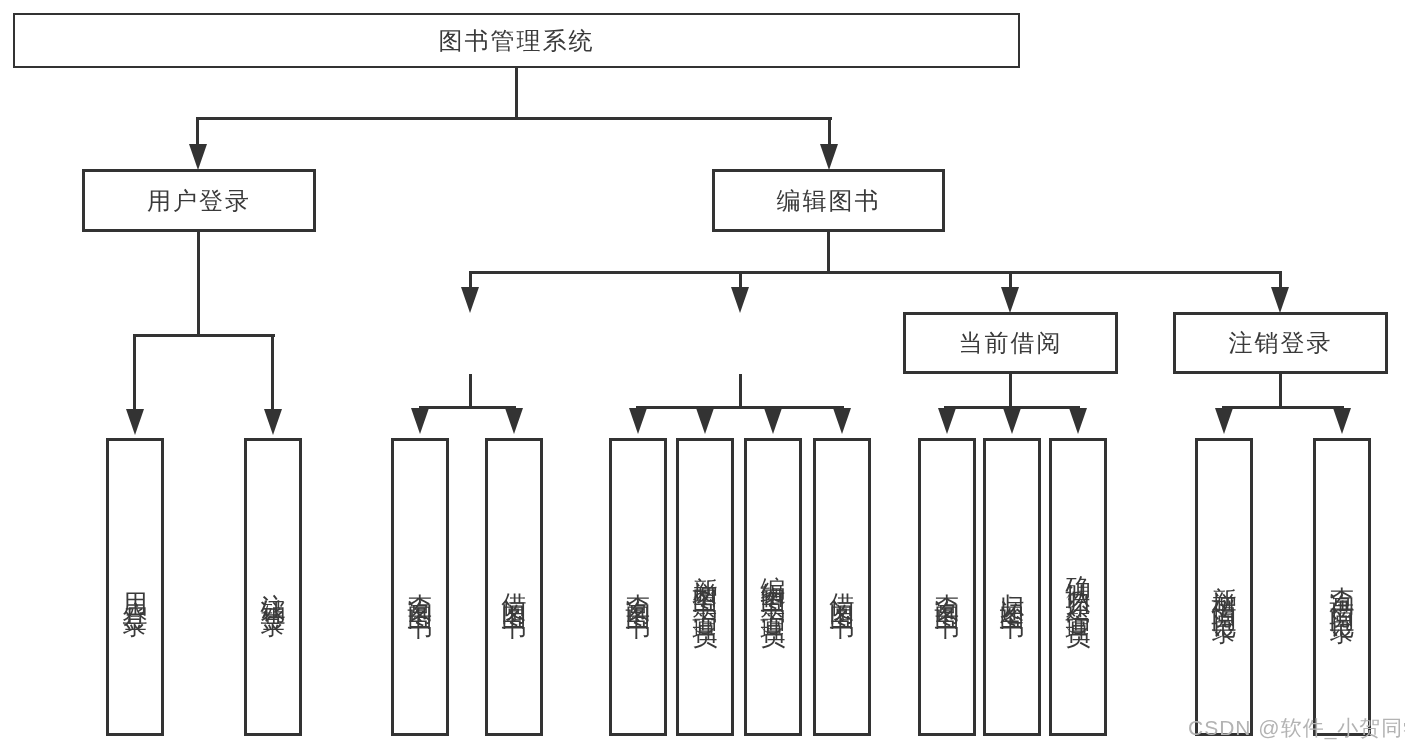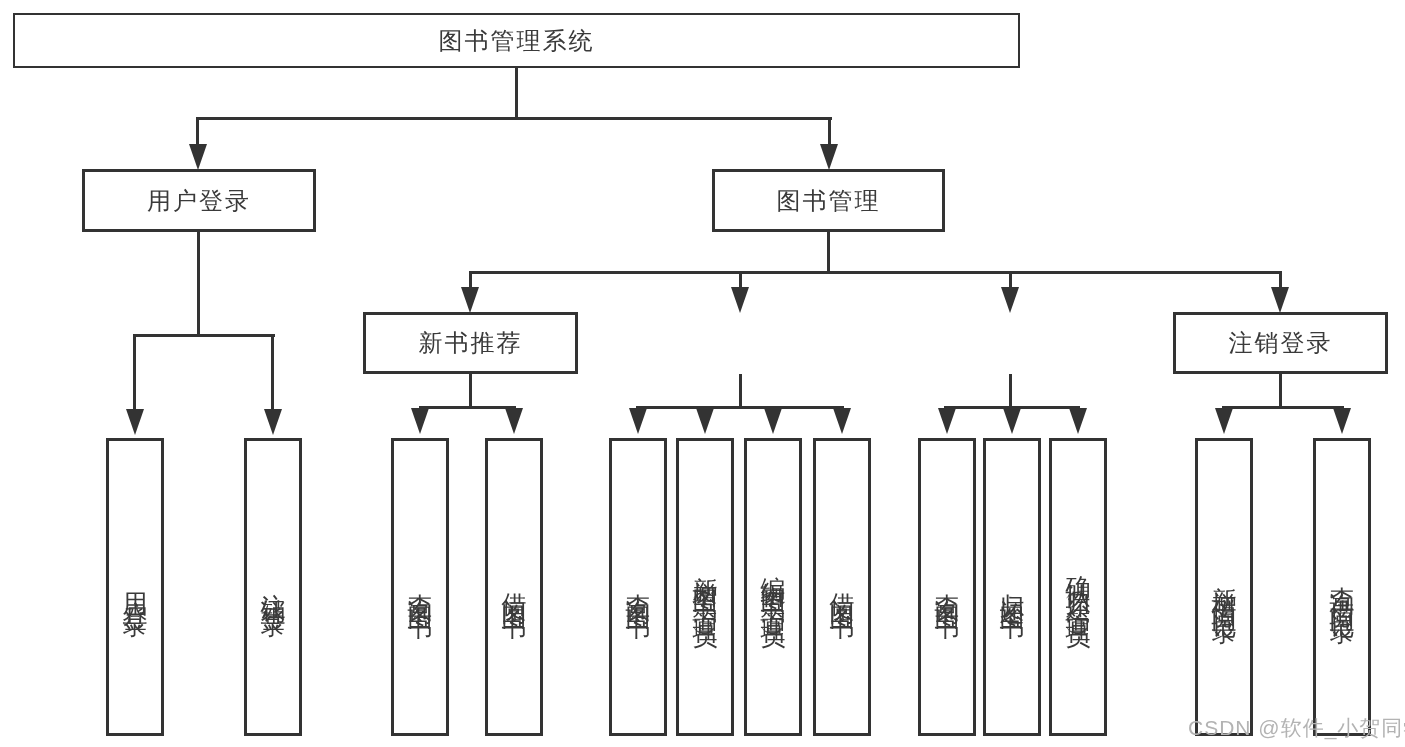--- a/index.html
+++ b/index.html
@@ -98,25 +98,25 @@
   <div class="arw" style="left:1333px;top:408px"></div>
 
   <div class="hbox root" style="left:13px;top:13px;width:1007px;height:55px">
     <span>图书管理系统</span>
   </div>
 
   <div class="hbox" style="left:82px;top:169px;width:234px;height:63px">
     <span>用户登录</span>
   </div>
   <div class="hbox" style="left:712px;top:169px;width:233px;height:63px">
-    <span>图书管理</span>
+    <span>编辑图书</span>
   </div>
 
-  <div class="hbox" style="left:363px;top:312px;width:215px;height:62px">
-    <span>新书推荐</span>
+  <div class="hbox" style="left:903px;top:312px;width:215px;height:62px">
+    <span>当前借阅</span>
   </div>
   <div class="hbox" style="left:1173px;top:312px;width:215px;height:62px">
     <span>注销登录</span>
   </div>
 
   <div class="vbox" style="left:106px">
     <span>用户登录</span>
   </div>
   <div class="vbox" style="left:244px">
     <span>注销登录</span>

